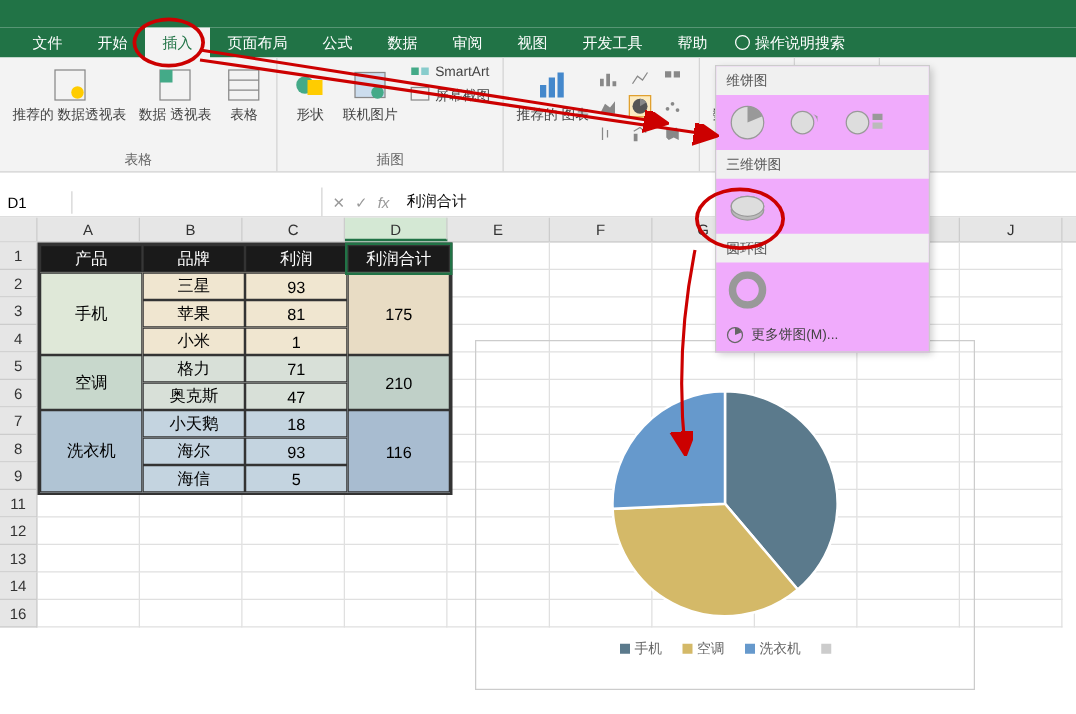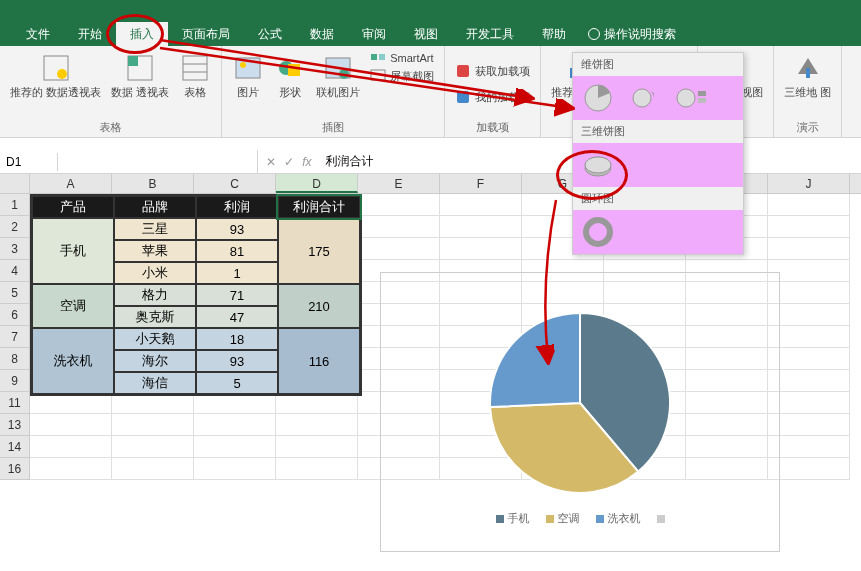--- a/index.html
+++ b/index.html
@@ -114,29 +114,20 @@
       </div>
     </div>
     <div class="rgroup-label">表格</div>
   </div>
 
   <div class="rgroup">
     <div class="rgroup-row">
       <div class="rbtn">
         <div class="rbtn-icon">
             <svg width="28" height="28">
-              <rect x="2" y="4" width="24" height="20" fill="#cde" stroke="#888"></rect>
-              <circle cx="9" cy="11" r="3" fill="#fc0"></circle>
-            </svg>
-          </div>
-        <div class="rbtn-label">图片</div>
-      </div>
-      <div class="rbtn">
-        <div class="rbtn-icon">
-            <svg width="28" height="28">
               <circle cx="10" cy="14" r="7" fill="#4a8"></circle>
               <rect x="12" y="10" width="12" height="12" fill="#fc0"></rect>
             </svg>
           </div>
         <div class="rbtn-label">形状</div>
       </div>
       <div class="rbtn">
         <div class="rbtn-icon">
             <svg width="28" height="28">
               <rect x="2" y="4" width="24" height="20" fill="#cde" stroke="#888"></rect>
@@ -157,37 +148,20 @@
           <svg width="16" height="16">
               <rect x="1" y="2" width="14" height="10" fill="none" stroke="#888"></rect>
             </svg>
           <span style="margin-left:4px;">屏幕截图</span>
         </div>
       </div>
     </div>
     <div class="rgroup-label">插图</div>
   </div>
 
-  <div class="rgroup">
-    <div class="rgroup-row" style="flex-direction:column;justify-content:center;gap:6px;">
-      <div class="rbtn" style="flex-direction:row;">
-        <svg width="16" height="16">
-            <rect x="2" y="2" width="12" height="12" fill="#d44" rx="2"></rect>
-          </svg>
-        <span style="margin-left:4px;">获取加载项</span>
-      </div>
-      <div class="rbtn" style="flex-direction:row;">
-        <svg width="16" height="16">
-            <rect x="2" y="2" width="12" height="12" fill="#48c" rx="2"></rect>
-          </svg>
-        <span style="margin-left:4px;">我的加载项</span>
-      </div>
-    </div>
-    <div class="rgroup-label">加载项</div>
-  </div>
 
   <div class="rgroup">
     <div class="rgroup-row">
       <div class="rbtn">
         <div class="rbtn-icon">
             <svg width="28" height="28">
               <rect x="4" y="14" width="5" height="10" fill="#48c"></rect>
               <rect x="11" y="8" width="5" height="16" fill="#48c"></rect>
               <rect x="18" y="4" width="5" height="20" fill="#48c"></rect>
             </svg>
@@ -423,20 +397,33 @@
         <div class="cell" style="width: 82px;"></div>
         <div class="cell" style="width: 82px;"></div>
         <div class="cell" style="width: 82px;"></div>
         <div class="cell" style="width: 82px;"></div>
         <div class="cell" style="width: 82px;"></div>
         <div class="cell" style="width: 82px;"></div>
         <div class="cell" style="width: 82px;"></div>
       </div>
       <div class="grid-row">
         <div class="row-h">11</div>
+        <div class="cell" style="width: 82px;"></div>
+        <div class="cell" style="width: 82px;"></div>
+        <div class="cell" style="width: 82px;"></div>
+        <div class="cell" style="width: 82px;"></div>
+        <div class="cell" style="width: 82px;"></div>
+        <div class="cell" style="width: 82px;"></div>
+        <div class="cell" style="width: 82px;"></div>
+        <div class="cell" style="width: 82px;"></div>
+        <div class="cell" style="width: 82px;"></div>
+        <div class="cell" style="width: 82px;"></div>
+      </div>
+      <div class="grid-row">
+        <div class="row-h">12</div>
         <div class="cell" style="width: 82px;"></div>
         <div class="cell" style="width: 82px;"></div>
         <div class="cell" style="width: 82px;"></div>
         <div class="cell" style="width: 82px;"></div>
         <div class="cell" style="width: 82px;"></div>
         <div class="cell" style="width: 82px;"></div>
         <div class="cell" style="width: 82px;"></div>
         <div class="cell" style="width: 82px;"></div>
         <div class="cell" style="width: 82px;"></div>
         <div class="cell" style="width: 82px;"></div>
@@ -593,20 +580,27 @@
       </div>
   </div>
   <div class="pm-head">圆环图</div>
   <div class="pm-row">
     <div class="pm-icon">
         <svg width="36" height="30">
           <circle cx="16" cy="15" r="12" fill="none" stroke="#999" stroke-width="6"></circle>
         </svg>
       </div>
   </div>
+  <div class="pm-more">
+    <svg width="14" height="14">
+        <circle cx="7" cy="7" r="6" fill="none" stroke="#666"></circle>
+        <path d="M7 7 L7 1 A6 6 0 0 1 12 5 Z" fill="#666"></path>
+      </svg>
+    <span>更多饼图(M)...</span>
+  </div>
 </div>
 
 <div class="anno" style="left:106px;top:14px;width:58px;height:40px;"></div>
 <div class="anno" style="left:556px;top:150px;width:72px;height:50px;"></div>
 <svg class="arrow" style="left:0;top:0;" width="861" height="571">
   <defs>
       <marker id="ah" markerWidth="8" markerHeight="8" refX="6" refY="3" orient="auto">
         <path d="M0 0 L6 3 L0 6 Z" fill="#c00"></path>
       </marker>
     </defs>

